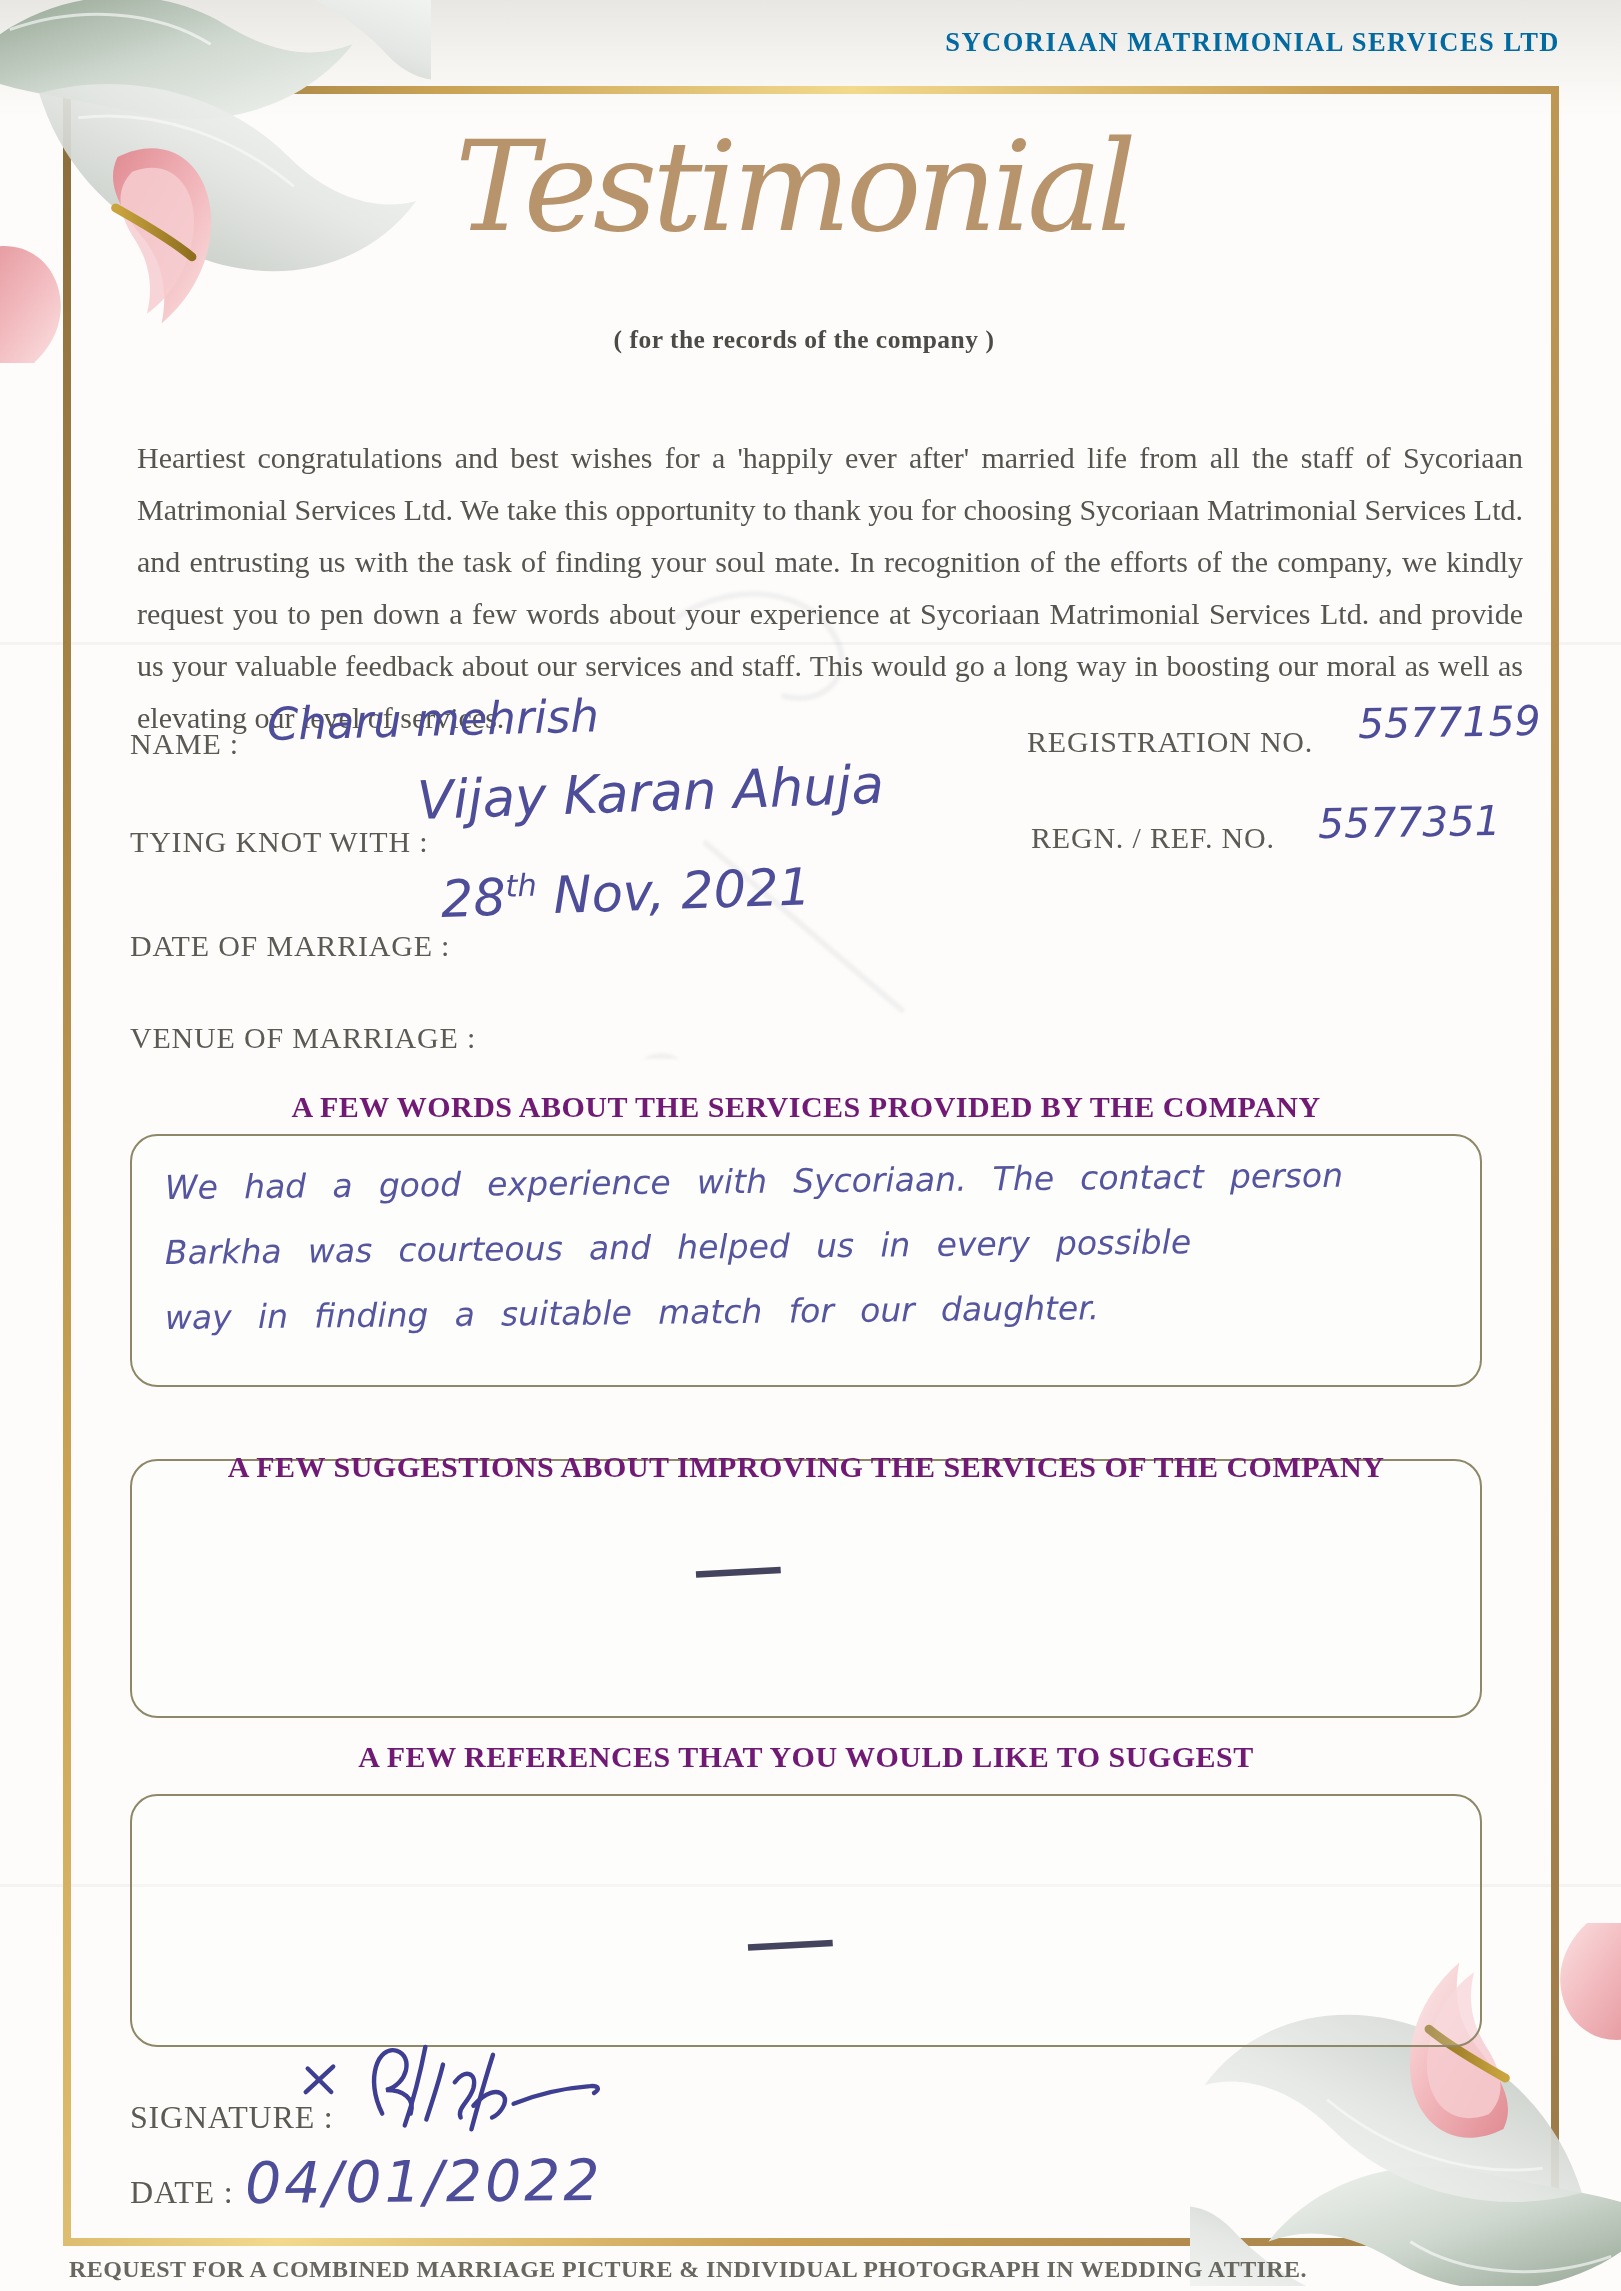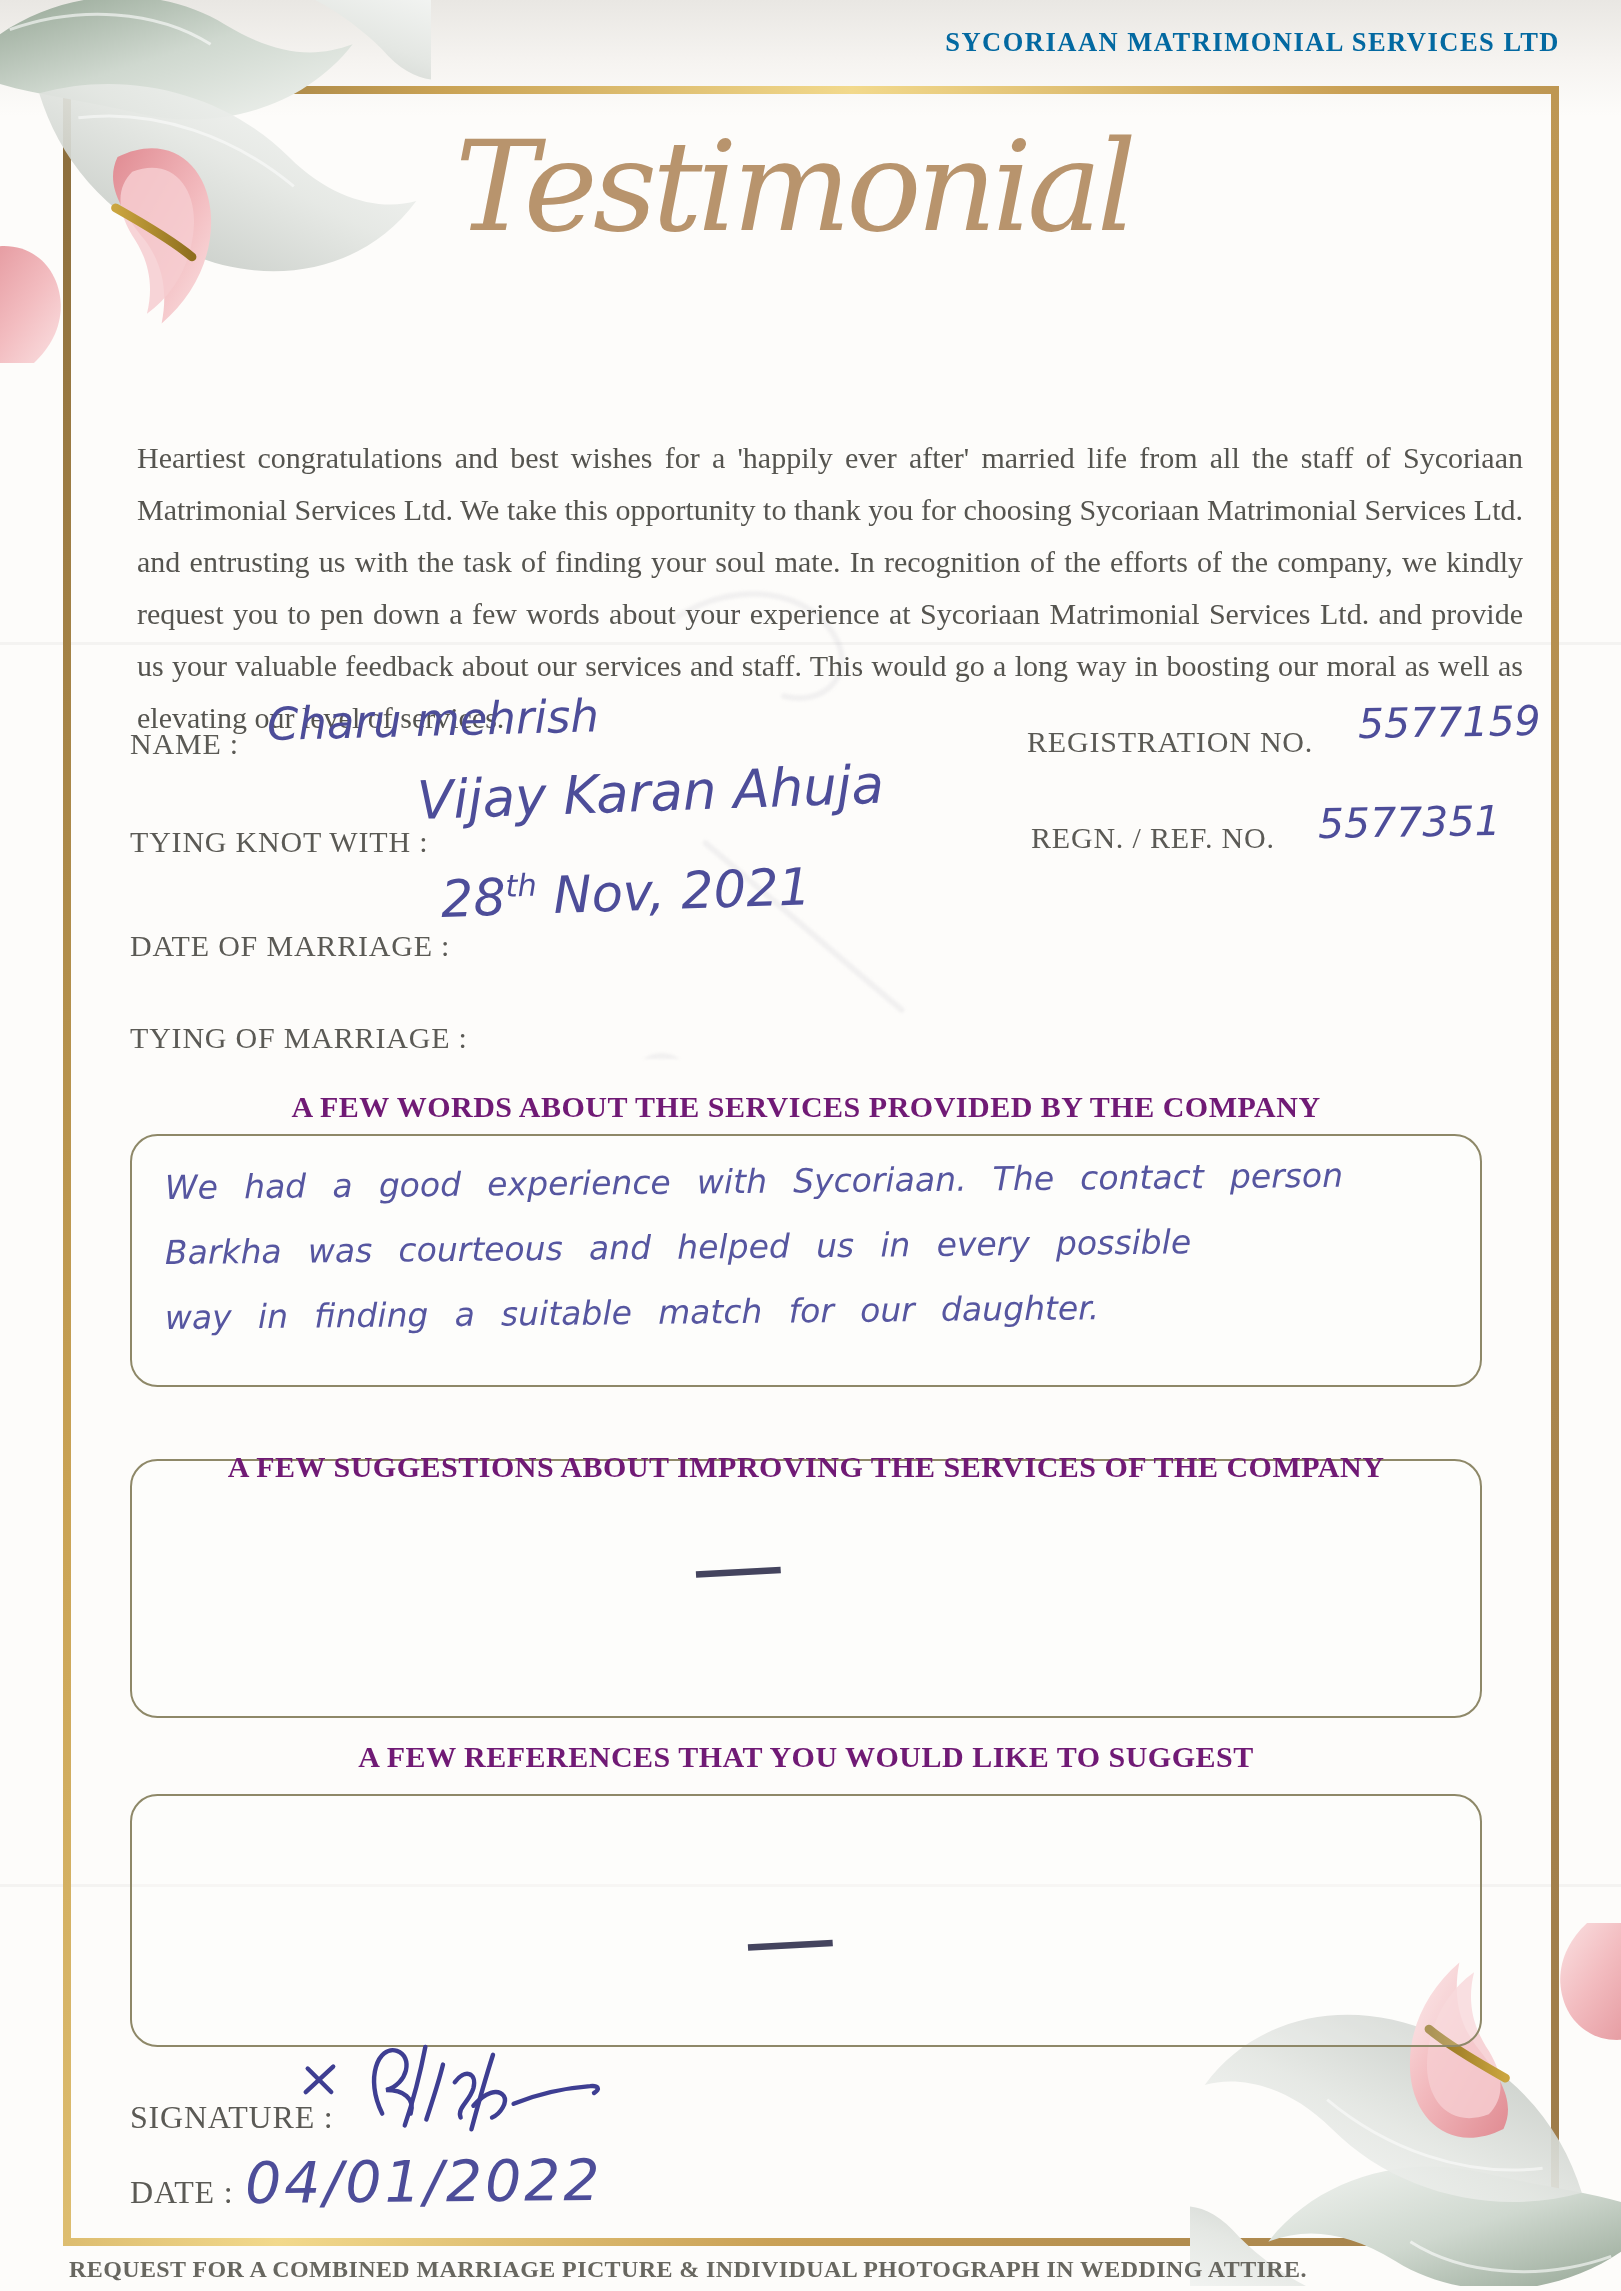--- a/index.html
+++ b/index.html
@@ -206,29 +206,30 @@
       <path d="M 120 160 C 170 135, 210 165, 215 215 C 219 258, 200 300, 165 330 C 172 295, 165 268, 148 245 C 120 210, 108 185, 120 160 Z" fill="url(#pgA)"></path>
       <path d="M 135 175 C 175 160, 200 190, 198 230 C 196 268, 178 300, 150 320 C 158 288, 150 262, 135 240 C 118 212, 120 190, 135 175 Z" fill="#f6cdd0" opacity="0.85"></path>
       <path d="M 118 212 C 150 230, 178 247, 196 262" stroke="url(#ggA)" stroke-width="9" stroke-linecap="round" fill="none"></path>
       <path d="M -20 255 C 25 240, 60 268, 62 310 C 63 340, 45 365, 20 382 L -30 382 Z" fill="url(#pgA)" opacity="0.95"></path>
     </g>
   </svg>
 
   <div class="company-header">SYCORIAAN MATRIMONIAL SERVICES LTD</div>
 
   <div class="title">Testimonial</div>
+  <div class="subtitle">( for the records of  the company )</div>
 
   <p class="intro">Heartiest congratulations and best wishes for a 'happily ever after' married life from all the staff of Sycoriaan Matrimonial Services Ltd. We take this opportunity to thank you for choosing Sycoriaan Matrimonial Services Ltd. and entrusting us with the task of finding your soul mate. In recognition of the efforts of the company, we kindly request you to pen down a few words about your experience at Sycoriaan Matrimonial Services Ltd. and provide us your valuable feedback about our services and staff. This would go a long way in boosting our moral as well as elevating our level of services.</p>
 
   <div class="label lbl-name">NAME :</div>
   <div class="label lbl-reg">REGISTRATION NO.</div>
   <div class="label lbl-knot">TYING KNOT WITH :</div>
   <div class="label lbl-ref">REGN. / REF. NO.</div>
   <div class="label lbl-dom">DATE OF MARRIAGE :</div>
-  <div class="label lbl-venue">TYING OF MARRIAGE :</div>
+  <div class="label lbl-venue">VENUE OF MARRIAGE :</div>
   <div class="label lbl-sig">SIGNATURE :</div>
   <div class="label lbl-date">DATE :</div>
 
   <div class="hw hw-name">Charu mehrish</div>
   <div class="hw hw-regno">5577159</div>
   <div class="hw hw-knot">Vijay Karan Ahuja</div>
   <div class="hw hw-refno">5577351</div>
   <div class="hw hw-dom"><span>28</span><sup>th</sup><span> Nov, 2021</span></div>
   <div class="hw hw-date">04/01/2022</div>
 

